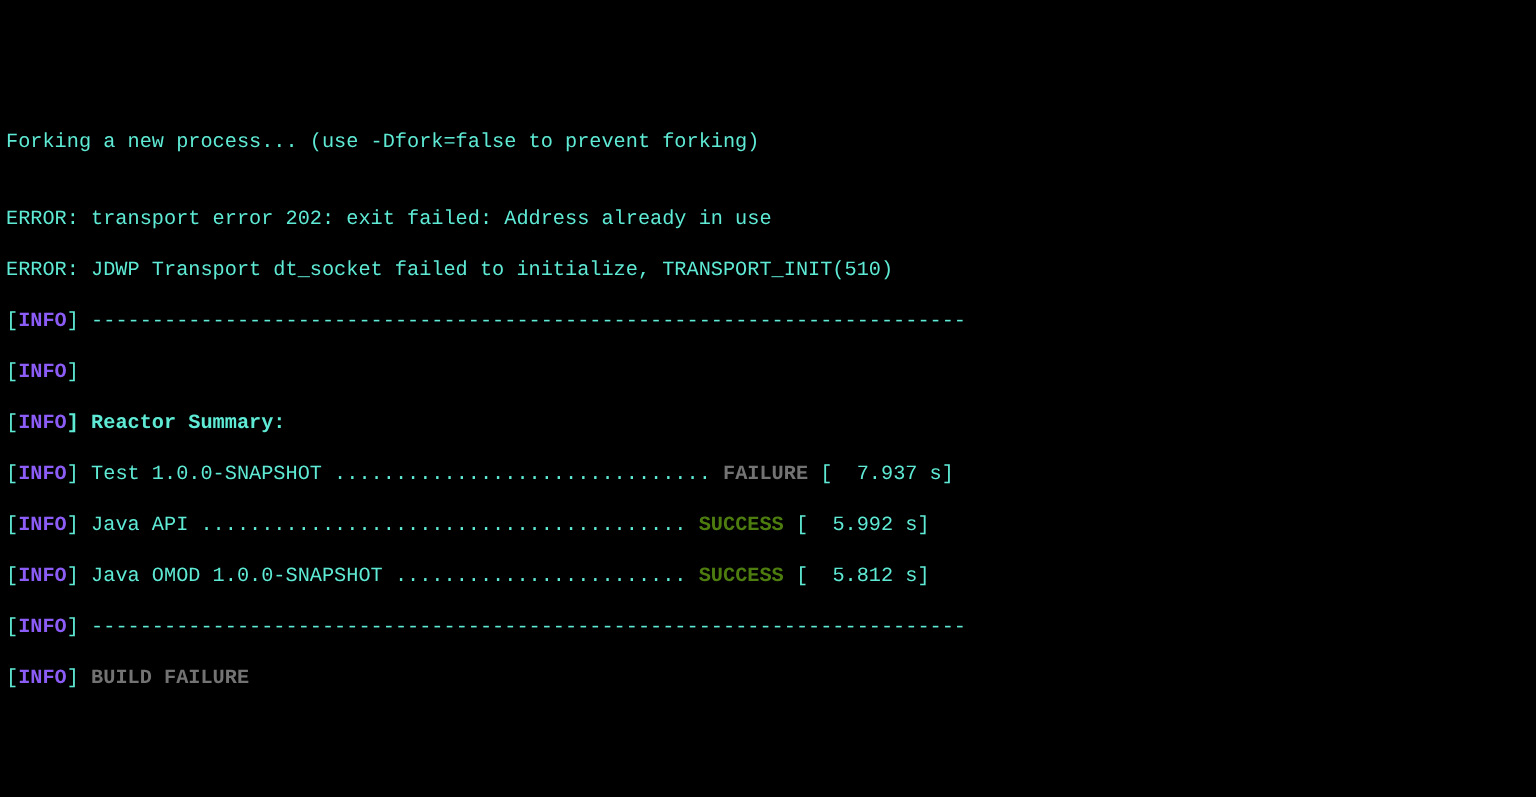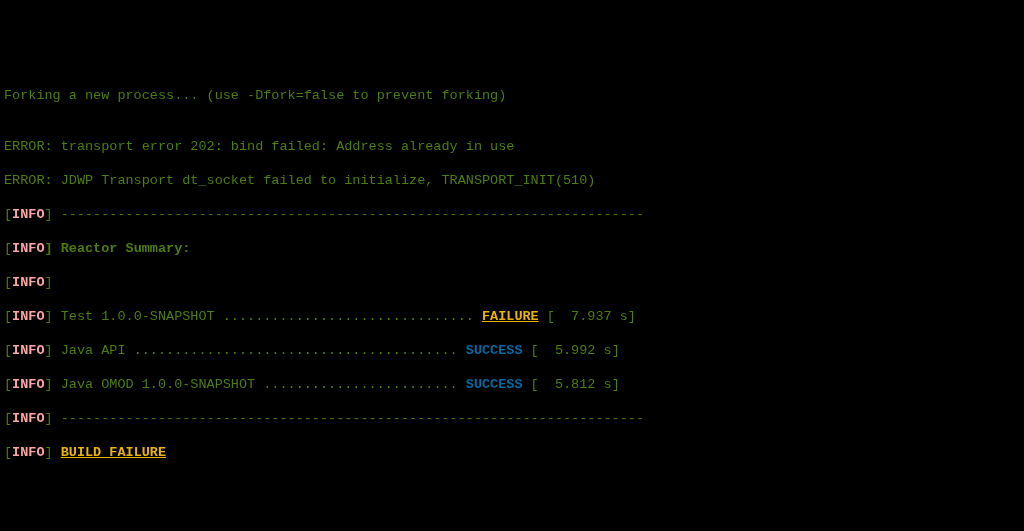--- a/index.html
+++ b/index.html
@@ -9,39 +9,39 @@
       font-size: 13.5px;
       line-height: 17px;
       color: #fff;
       padding: 2px 4px;
       white-space: pre;
       overflow: hidden;
       width: 1024px;
       height: 531px;
     }
     .line { display: block; }
-    .white { color: #4d7c0f; }
-    .blue { color: #fca5a5; }
-    .red { color: #eab308; text-decoration: underline; }
-    .green { color: #0369a1; }
+    .white { color: #5eead4; }
+    .blue { color: #8b5cf6; }
+    .red { color: #737373; }
+    .green { color: #4d7c0f; }
     .b { font-weight: bold; }
   </style>
 </head>
 <body>
 
 
 
 <div>
 <span class="line"><span class="white">Forking a new process... (use -Dfork=false to prevent forking)</span></span>
 <span class="line"><span></span></span>
-<span class="line"><span class="white">ERROR: transport error 202: bind failed: Address already in use</span></span>
+<span class="line"><span class="white">ERROR: transport error 202: exit failed: Address already in use</span></span>
 <span class="line"><span class="white">ERROR: JDWP Transport dt_socket failed to initialize, TRANSPORT_INIT(510)</span></span>
 <span class="line"><span class="white">[</span><span class="blue b">INFO</span><span class="white">] ------------------------------------------------------------------------</span></span>
+<span class="line"><span class="white">[</span><span class="blue b">INFO</span><span class="white">]</span></span>
 <span class="line"><span class="white">[</span><span class="blue b">INFO</span><span class="white b">] Reactor Summary:</span></span>
-<span class="line"><span class="white">[</span><span class="blue b">INFO</span><span class="white">]</span></span>
 <span class="line"><span class="white">[</span><span class="blue b">INFO</span><span class="white">] Test 1.0.0-SNAPSHOT ............................... </span><span class="red b">FAILURE</span><span class="white"> [  7.937 s]</span></span>
 <span class="line"><span class="white">[</span><span class="blue b">INFO</span><span class="white">] Java API ........................................ </span><span class="green b">SUCCESS</span><span class="white"> [  5.992 s]</span></span>
 <span class="line"><span class="white">[</span><span class="blue b">INFO</span><span class="white">] Java OMOD 1.0.0-SNAPSHOT ........................ </span><span class="green b">SUCCESS</span><span class="white"> [  5.812 s]</span></span>
 <span class="line"><span class="white">[</span><span class="blue b">INFO</span><span class="white">] ------------------------------------------------------------------------</span></span>
 <span class="line"><span class="white">[</span><span class="blue b">INFO</span><span class="white">] </span><span class="red b">BUILD FAILURE</span></span>
 
 
 
 
 

